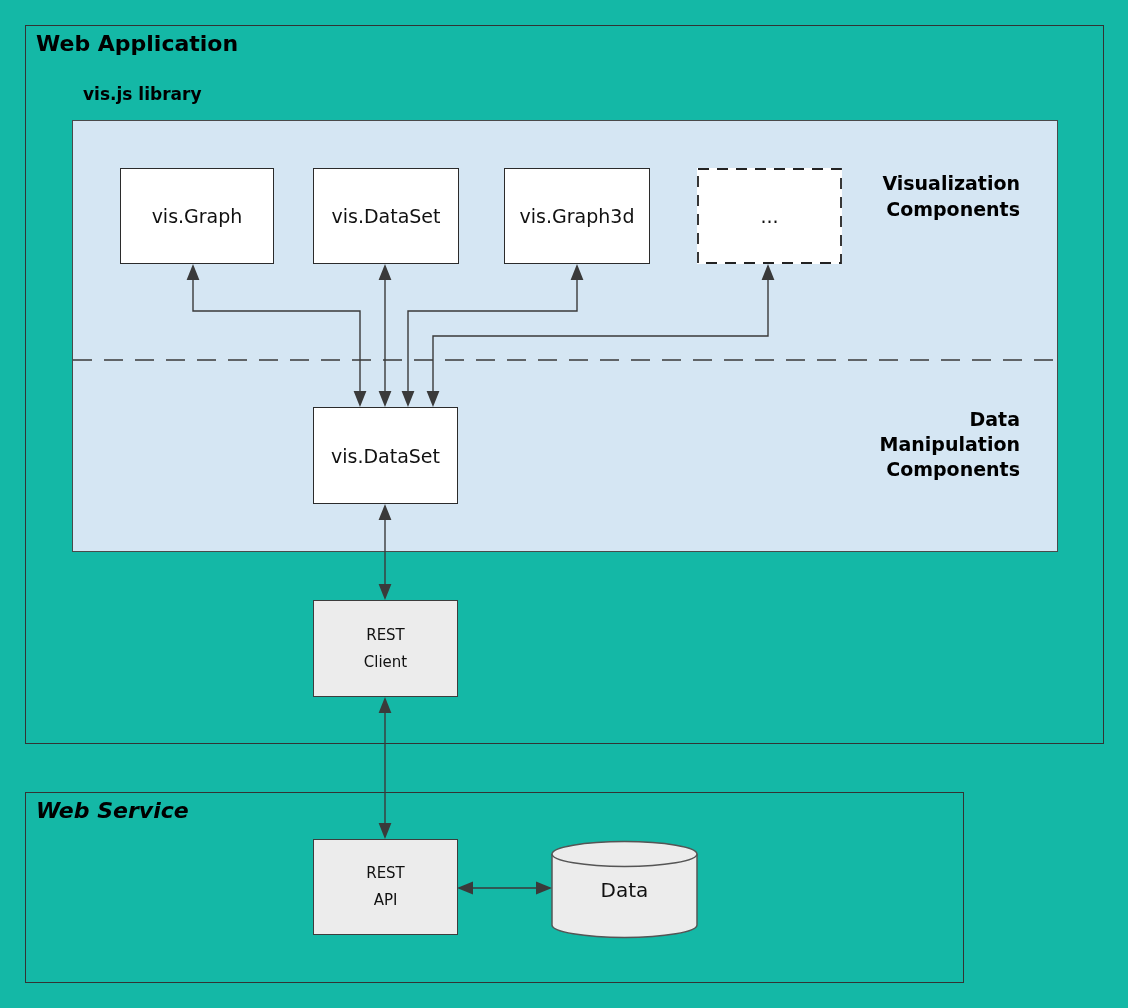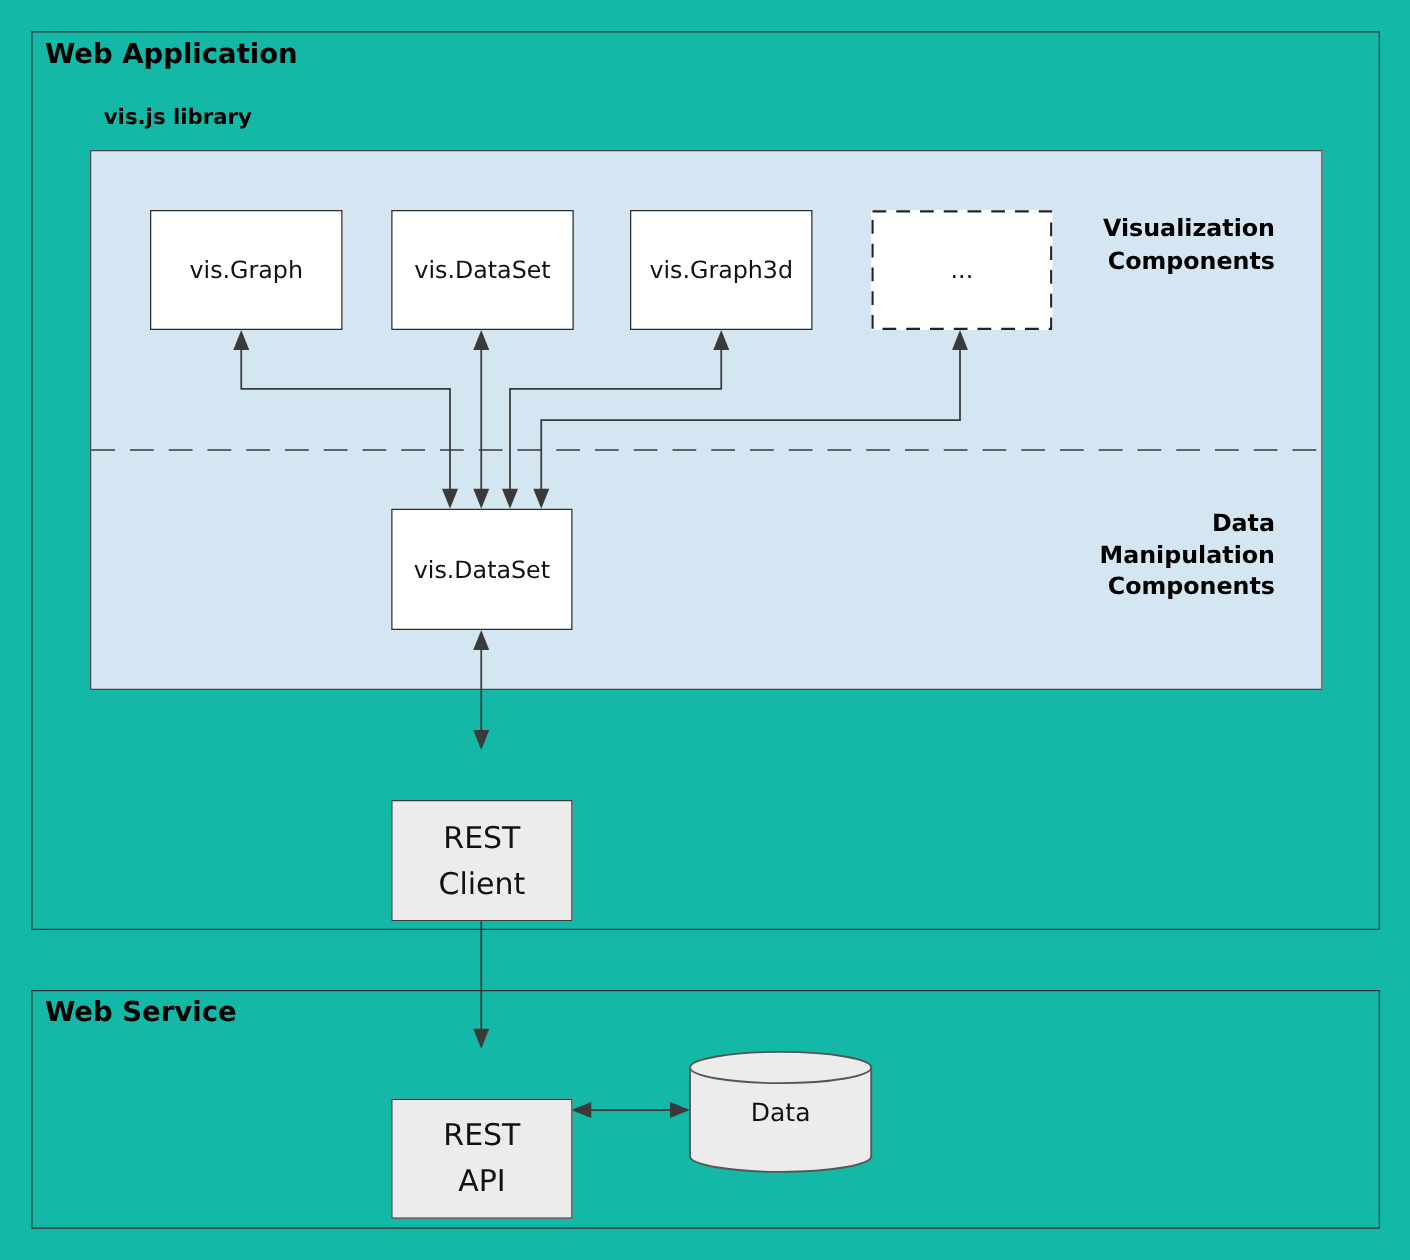--- a/index.html
+++ b/index.html
@@ -2,21 +2,21 @@
 <html><head>
 <meta charset="utf-8">
 <style>
   html,body{margin:0;padding:0;background:#fff;}
   .canvas{position:relative;width:1128px;height:1008px;background:#14b8a6;
           font-family:"DejaVu Sans","Liberation Sans",sans-serif;overflow:hidden;}
   *{box-sizing:border-box;}
 
   .outer{position:absolute;border:1.5px solid #333;background:transparent;z-index:1;}
   #webapp{left:25px;top:25px;width:1079px;height:719px;}
-  #webservice{left:25px;top:792px;width:1079px;height:191px;}
+  #webservice{left:25px;top:792px;width:939px;height:191px;font-style:italic;}
   .outer-title{position:absolute;left:10px;top:5px;font-size:22px;font-weight:bold;color:#000;}
 
   #visjs-label{position:absolute;left:83px;top:84px;font-size:17px;font-weight:bold;color:#000;z-index:2;}
 
   #panel{position:absolute;left:72px;top:120px;width:986px;height:432px;
          background:#d5e6f3;border:1px solid #4a4a4a;z-index:1;}
 
   svg.overlay{position:absolute;left:0;top:0;z-index:2;}
   .conn{stroke:#3a3a3a;stroke-width:1.4;fill:none;}
   .head{fill:#3a3a3a;stroke:none;}
@@ -26,21 +26,21 @@
   .box{position:absolute;z-index:3;background:#fff;border:1.5px solid #2b2b2b;
        display:flex;align-items:center;justify-content:center;
        font-size:19px;color:#111;text-align:center;}
   #box-graph{left:120px;top:168px;width:154px;height:96px;}
   #box-timeline{left:313px;top:168px;width:146px;height:96px;}
   #box-graph3d{left:504px;top:168px;width:146px;height:96px;align-items:center;}
   #box-more{left:697px;top:168px;width:145px;height:96px;border:none;}
   #box-more svg{position:absolute;left:0;top:0;}
   #box-more .lbl{position:relative;}
   #box-dataset{left:313px;top:407px;width:145px;height:97px;}
-  .gray{background:#ececec;border-color:#3d3d3d;font-size:24px;line-height:37px;white-space:pre-line;margin-top:40px;}
+  .gray{background:#ececec;border-color:#3d3d3d;font-size:15px;line-height:27px;white-space:pre-line;}
   #box-restclient{left:313px;top:600px;width:145px;height:97px;}
   #box-restapi{left:313px;top:839px;width:145px;height:96px;}
 
   .section-label{position:absolute;z-index:3;right:108px;text-align:right;
                  font-weight:bold;font-size:19px;line-height:26px;white-space:pre-line;color:#000;}
   #label-vis{top:170px;}
   #label-data{top:407px;line-height:25px;}
 
   #label-datastore{position:absolute;z-index:3;left:552px;top:878px;width:145px;
                    text-align:center;font-size:20px;color:#111;}

